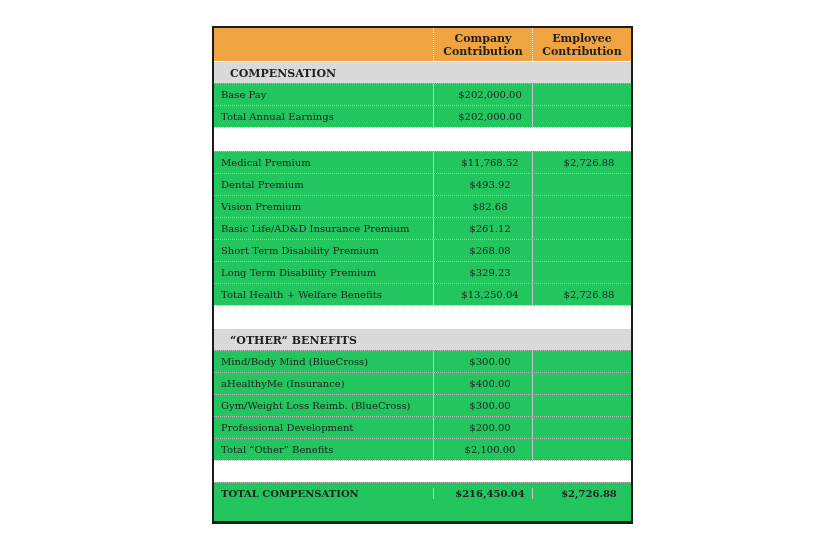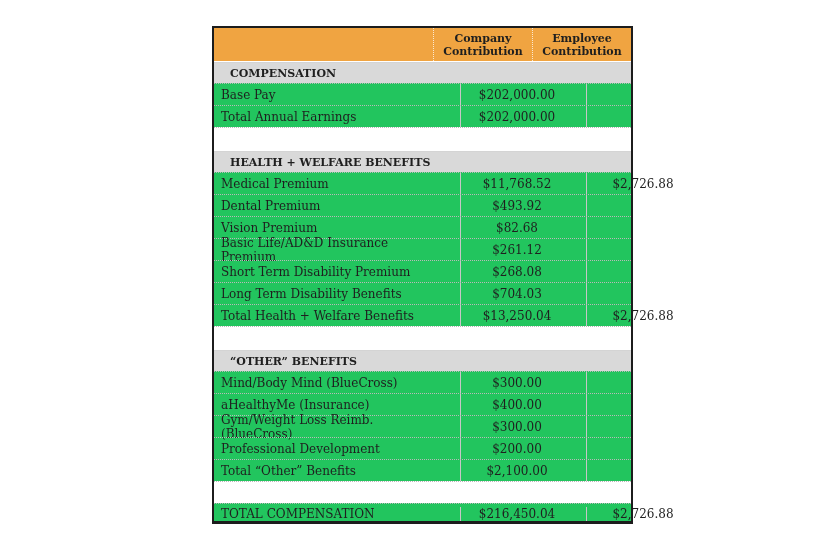--- a/index.html
+++ b/index.html
@@ -35,35 +35,34 @@
     background:var(--section-bg,#D9D9D9);
     display:flex;align-items:center;
     font-weight:bold;font-size:11px;
     padding-left:16px;box-sizing:border-box;
     border-top:1px solid #d4d4d4;
   }
   .row{
     height:22px;flex:0 0 22px;
     display:flex;box-sizing:border-box;
     border-top:1px dotted var(--row-line,#B9B9B9);
-    font-size:12px;
-    gap:27px;
+    font-size:10px;
   }
   .row .cell{display:flex;align-items:center;box-sizing:border-box;padding-left:14px;}
   .row .label{padding-left:7px;}
   .row .val{justify-content:center;border-left:1px solid var(--divider,#C6C6C6);}
   .spacer{
     height:23px;flex:0 0 23px;
     border-top:1px dotted var(--row-line,#B9B9B9);
     background:#ffffff;
   }
   .spacer.last{height:21px;flex:0 0 21px;}
   .total-row{
     height:21px;flex:0 0 21px;
-    font-weight:normal;
+    font-weight:bold;
     align-items:center;
   }
 </style>
 </head>
 <body>
 
 <div class="comp-table">
 
   <div class="hdr">
     <div class="cell col-label"></div>
@@ -79,21 +78,20 @@
     <div class="cell val col-val"></div>
   </div>
   <div class="row">
     <div class="cell label col-label">Total Annual Earnings</div>
     <div class="cell val col-val">$202,000.00</div>
     <div class="cell val col-val"></div>
   </div>
 
   <div class="spacer"></div>
 
-  <div class="section-bar">HEALTH + WELFARE BENEFITS</div>
 
   <div class="row">
     <div class="cell label col-label">Medical Premium</div>
     <div class="cell val col-val">$11,768.52</div>
     <div class="cell val col-val">$2,726.88</div>
   </div>
   <div class="row">
     <div class="cell label col-label">Dental Premium</div>
     <div class="cell val col-val">$493.92</div>
     <div class="cell val col-val"></div>
@@ -107,22 +105,22 @@
     <div class="cell label col-label">Basic Life/AD&amp;D Insurance Premium</div>
     <div class="cell val col-val">$261.12</div>
     <div class="cell val col-val"></div>
   </div>
   <div class="row">
     <div class="cell label col-label">Short Term Disability Premium</div>
     <div class="cell val col-val">$268.08</div>
     <div class="cell val col-val"></div>
   </div>
   <div class="row">
-    <div class="cell label col-label">Long Term Disability Benefits</div>
-    <div class="cell val col-val">$704.03</div>
+    <div class="cell label col-label">Long Term Disability Premium</div>
+    <div class="cell val col-val">$329.23</div>
     <div class="cell val col-val"></div>
   </div>
   <div class="row">
     <div class="cell label col-label">Total Health + Welfare Benefits</div>
     <div class="cell val col-val">$13,250.04</div>
     <div class="cell val col-val">$2,726.88</div>
   </div>
 
   <div class="spacer"></div>
 

